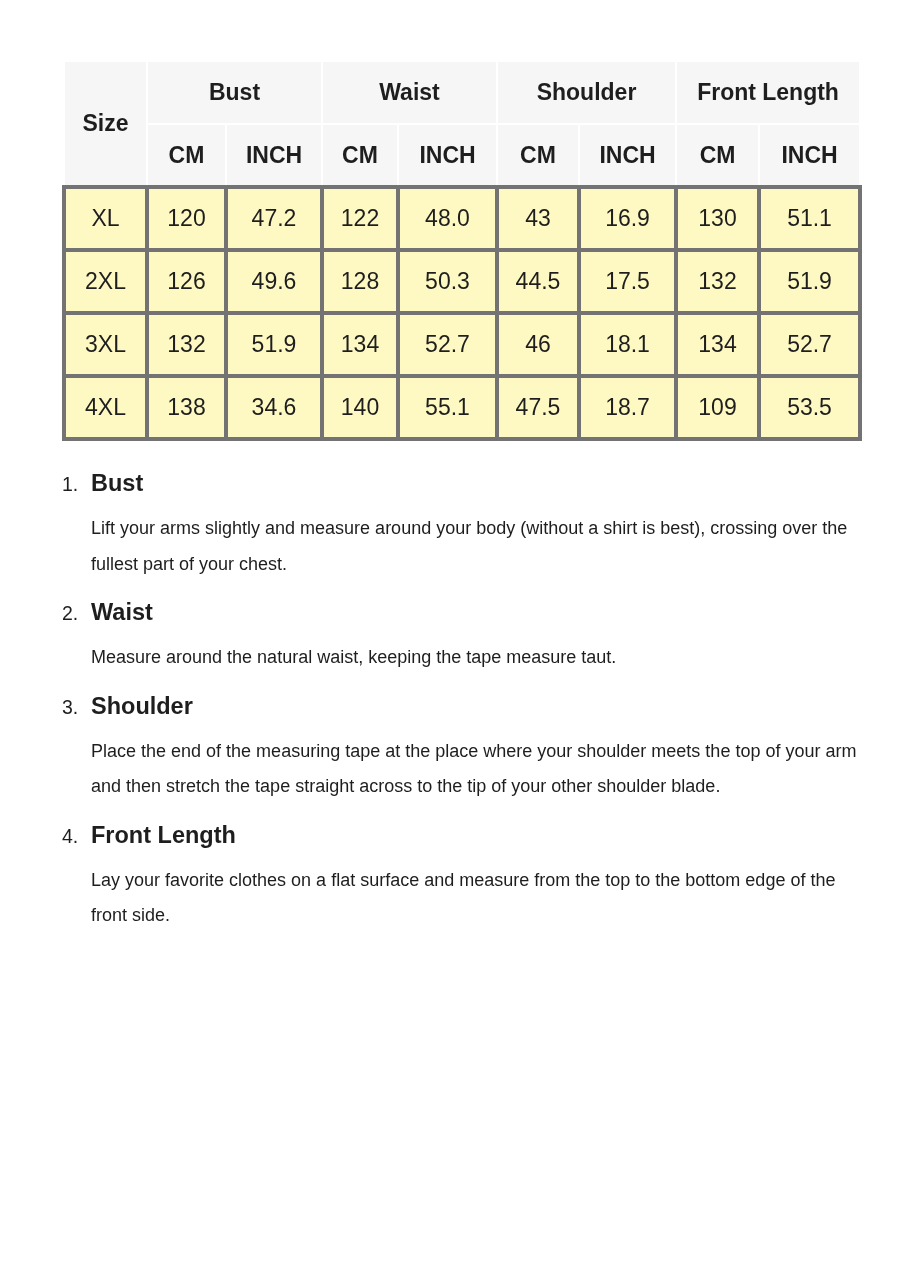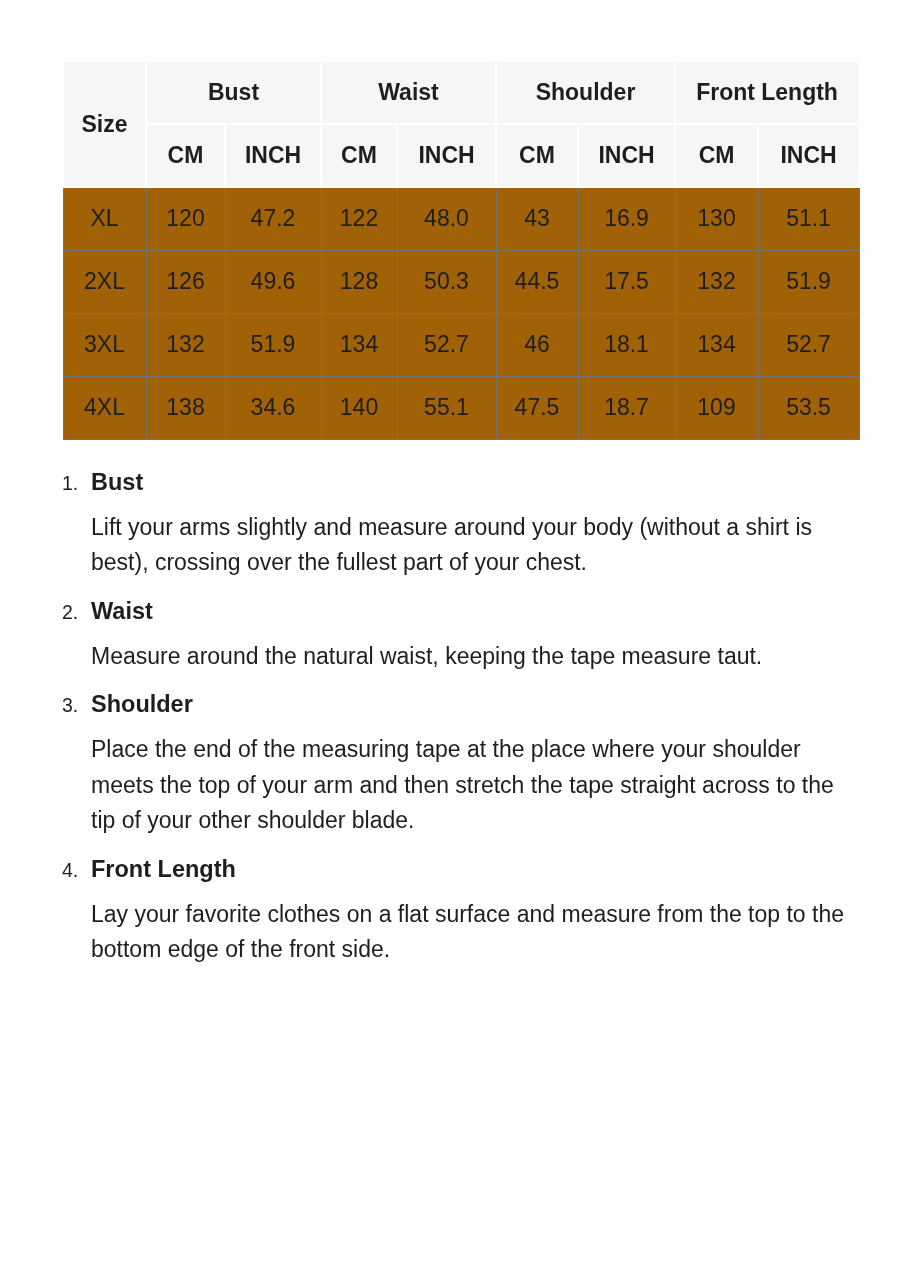--- a/index.html
+++ b/index.html
@@ -25,22 +25,22 @@
     text-align: center;
   }
   table.size-chart th {
     background: #f6f6f6;
     border: 2px solid #ffffff;
     font-weight: bold;
     height: 63px;
     vertical-align: middle;
   }
   table.size-chart td {
-    background: #a16207;
-    border: 1px solid #737373;
+    background: #fef9c3;
+    border: 4px solid #737373;
     font-weight: normal;
     height: 63px;
     vertical-align: middle;
     text-align: center;
   }
 
   
   .htm-title {
     margin-top: 44px;
     font-size: 30px;
@@ -68,21 +68,21 @@
     font-size: 19.5px;
     color: #1e1e1e;
   }
   .htm-item-term {
     font-size: 23.5px;
     font-weight: bold;
   }
   .htm-item-desc {
     margin-left: 29px;
     margin-top: 9px;
-    font-size: 23px;
+    font-size: 18px;
     line-height: 35.5px;
     max-width: 767px;
   }
 </style>
 </head>
 <body>
 
 <div class="page">
 
   <table class="size-chart">

